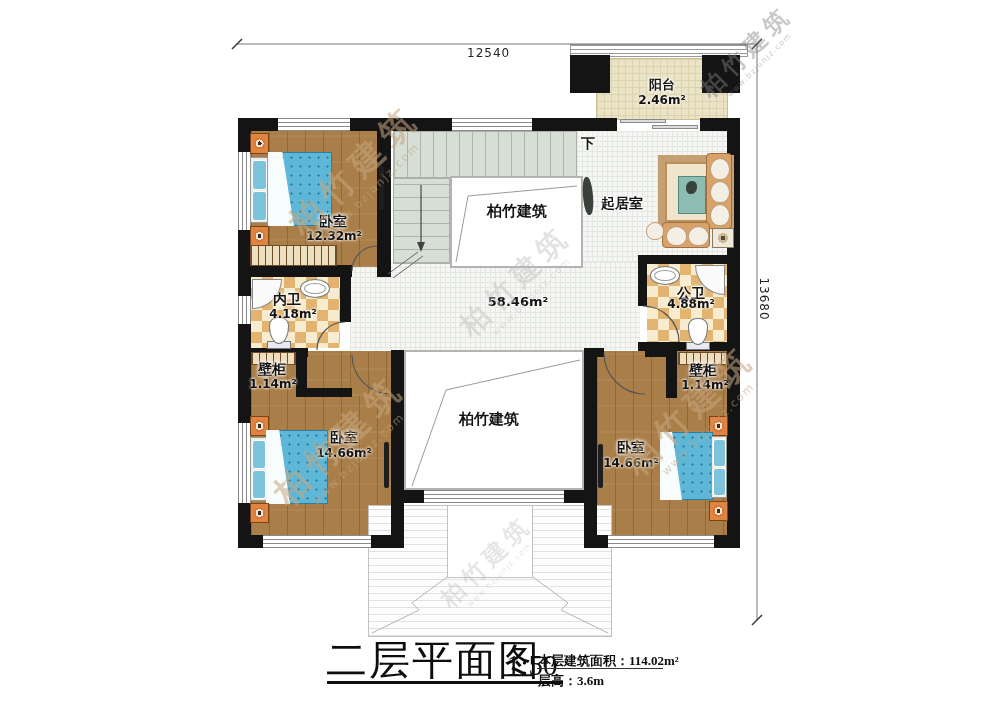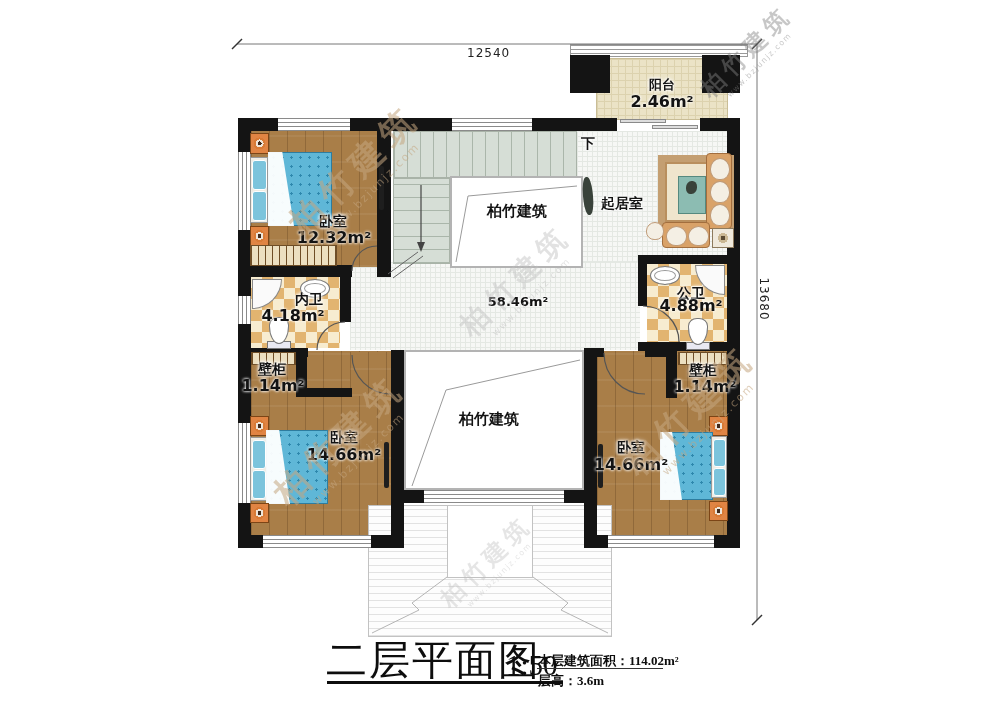--- a/index.html
+++ b/index.html
@@ -21,21 +21,21 @@
   .stripes{position:absolute;background-color:#fdfdfd;
            background-image:repeating-linear-gradient(0deg,#e2e2e2 0 1px,transparent 1px 7px);
            border:1px solid #c2c2c2;box-sizing:border-box}
   .balc{position:absolute;background-color:#ebe3c6;
         background-image:linear-gradient(#dcd2ae 1px,transparent 1px),linear-gradient(90deg,#dcd2ae 1px,transparent 1px);
         background-size:7px 7px;border:1px solid #c9bd96;box-sizing:border-box}
   .rail{position:absolute;background-color:#fff;
         background-image:repeating-linear-gradient(180deg,#999 0 1px,transparent 1px 4px);border:1px solid #999;box-sizing:border-box}
   .lbl{position:absolute;transform:translateX(-50%);font-weight:bold;font-size:14px;line-height:1.05;color:#131313;
        text-shadow:0 0 3px #fff,0 0 3px #fff,0 0 5px #fff;white-space:nowrap}
-  .lbl-s{position:absolute;transform:translateX(-50%);font-weight:bold;font-size:16px;line-height:1;color:#131313;
+  .lbl-s{position:absolute;transform:translateX(-50%);font-weight:bold;font-size:12px;line-height:1;color:#131313;
        text-shadow:0 0 3px #fff,0 0 3px #fff;white-space:nowrap}
   .dim{position:absolute;font-size:12px;color:#222;letter-spacing:1px;white-space:nowrap}
   .ns{position:absolute;background:#e08443;border:1px solid #7c4516;box-sizing:border-box;
       background-image:radial-gradient(circle,#40291a 2px,#efe6da 2px 4px,#d87a35 4px 6px,transparent 6px)}
   .bed{position:absolute;background-color:#5fb7d7;border:1px solid #2e7c9e;box-sizing:border-box;
        background-image:radial-gradient(#2e88ad 1px,transparent 1.3px);background-size:9px 9px}
   .blanket{position:absolute;background:rgba(255,255,255,.95);clip-path:polygon(0 0,55% 0,100% 100%,0 100%)}
   .hb{position:absolute;background:#f1ede4;border:1px solid #999;box-sizing:border-box}
   .pil{position:absolute;background:#7cc4dc;border:1px solid #fff;border-radius:3px}
   .hatch{position:absolute;background-color:#ecdfc0;
@@ -219,21 +219,21 @@
 
   <div class="lbl" style="left:588px;top:136px">下</div>
 
   <div class="lbl" style="left:333px;top:214px">卧室</div>
   <div class="lbl-s" style="left:334px;top:230px">12.32m²</div>
 
   <div class="lbl" style="left:517px;top:204px;font-size:15px">柏竹建筑</div>
   <div class="lbl" style="left:622px;top:196px">起居室</div>
   <div class="lbl" style="left:518px;top:295px;font-size:13px">58.46m²</div>
 
-  <div class="lbl" style="left:309px;top:292px">内卫</div>
+  <div class="lbl" style="left:287px;top:292px">内卫</div>
   <div class="lbl-s" style="left:293px;top:308px">4.18m²</div>
 
   <div class="lbl" style="left:691px;top:286px">公卫</div>
   <div class="lbl-s" style="left:691px;top:298px">4.88m²</div>
 
   <div class="lbl" style="left:272px;top:362px">壁柜</div>
   <div class="lbl-s" style="left:273px;top:378px">1.14m²</div>
 
   <div class="lbl" style="left:703px;top:363px">壁柜</div>
   <div class="lbl-s" style="left:705px;top:379px">1.14m²</div>

